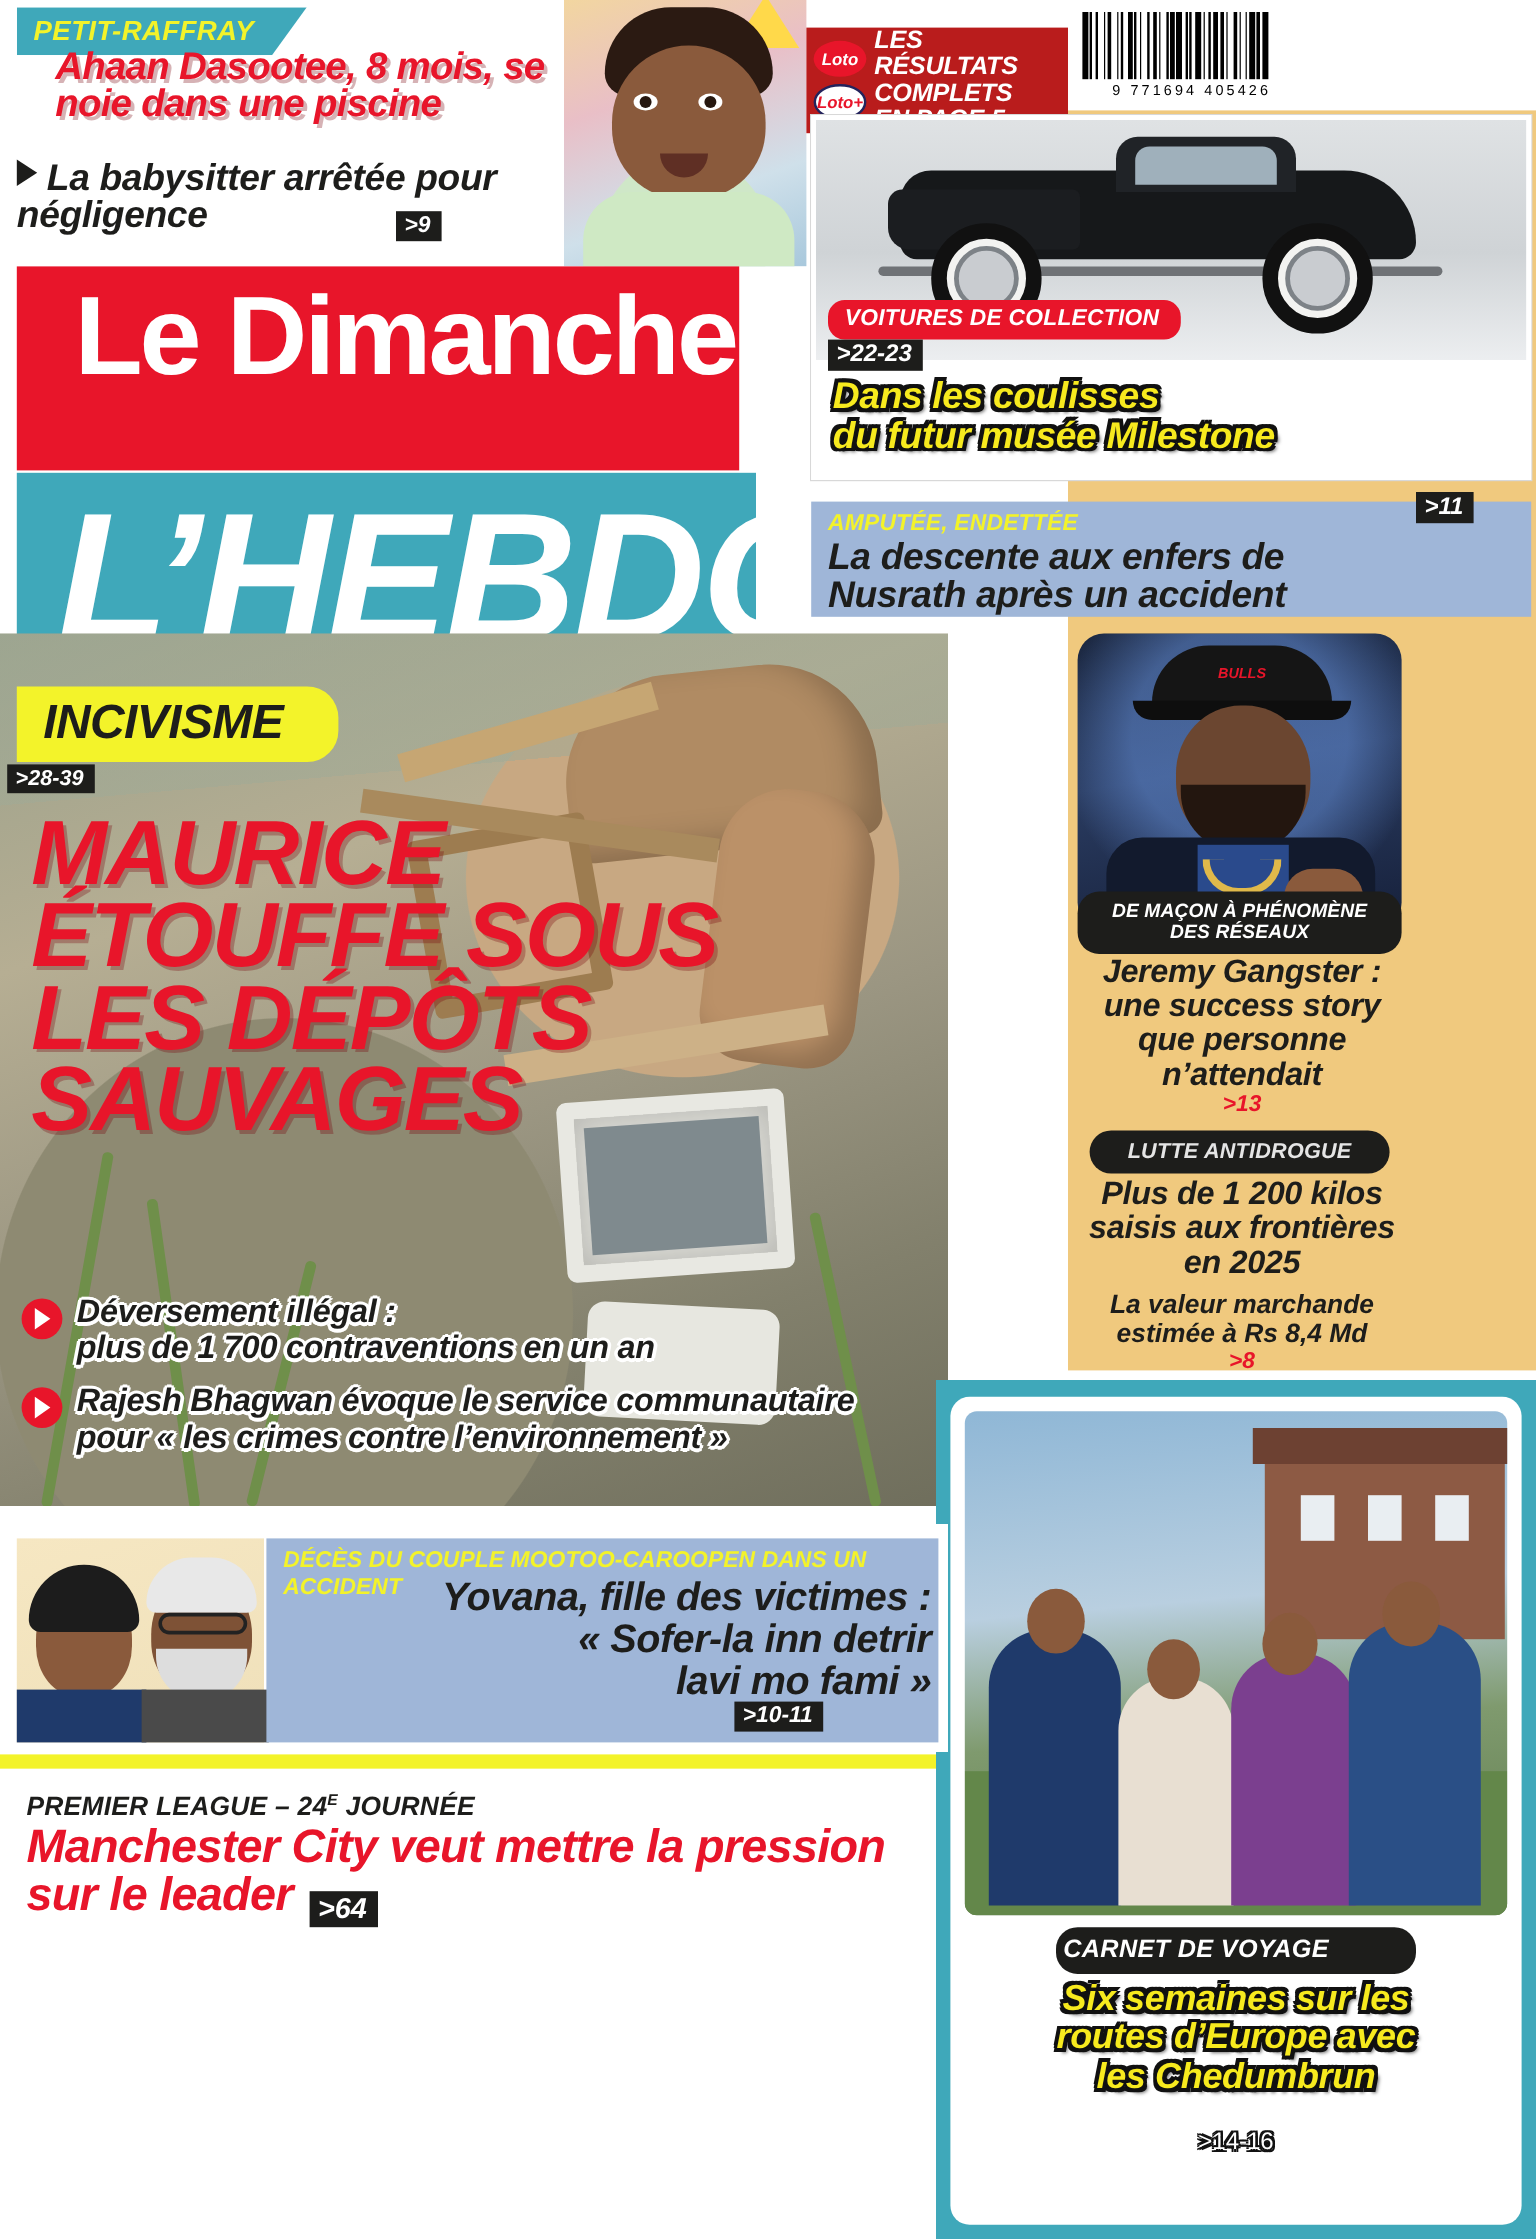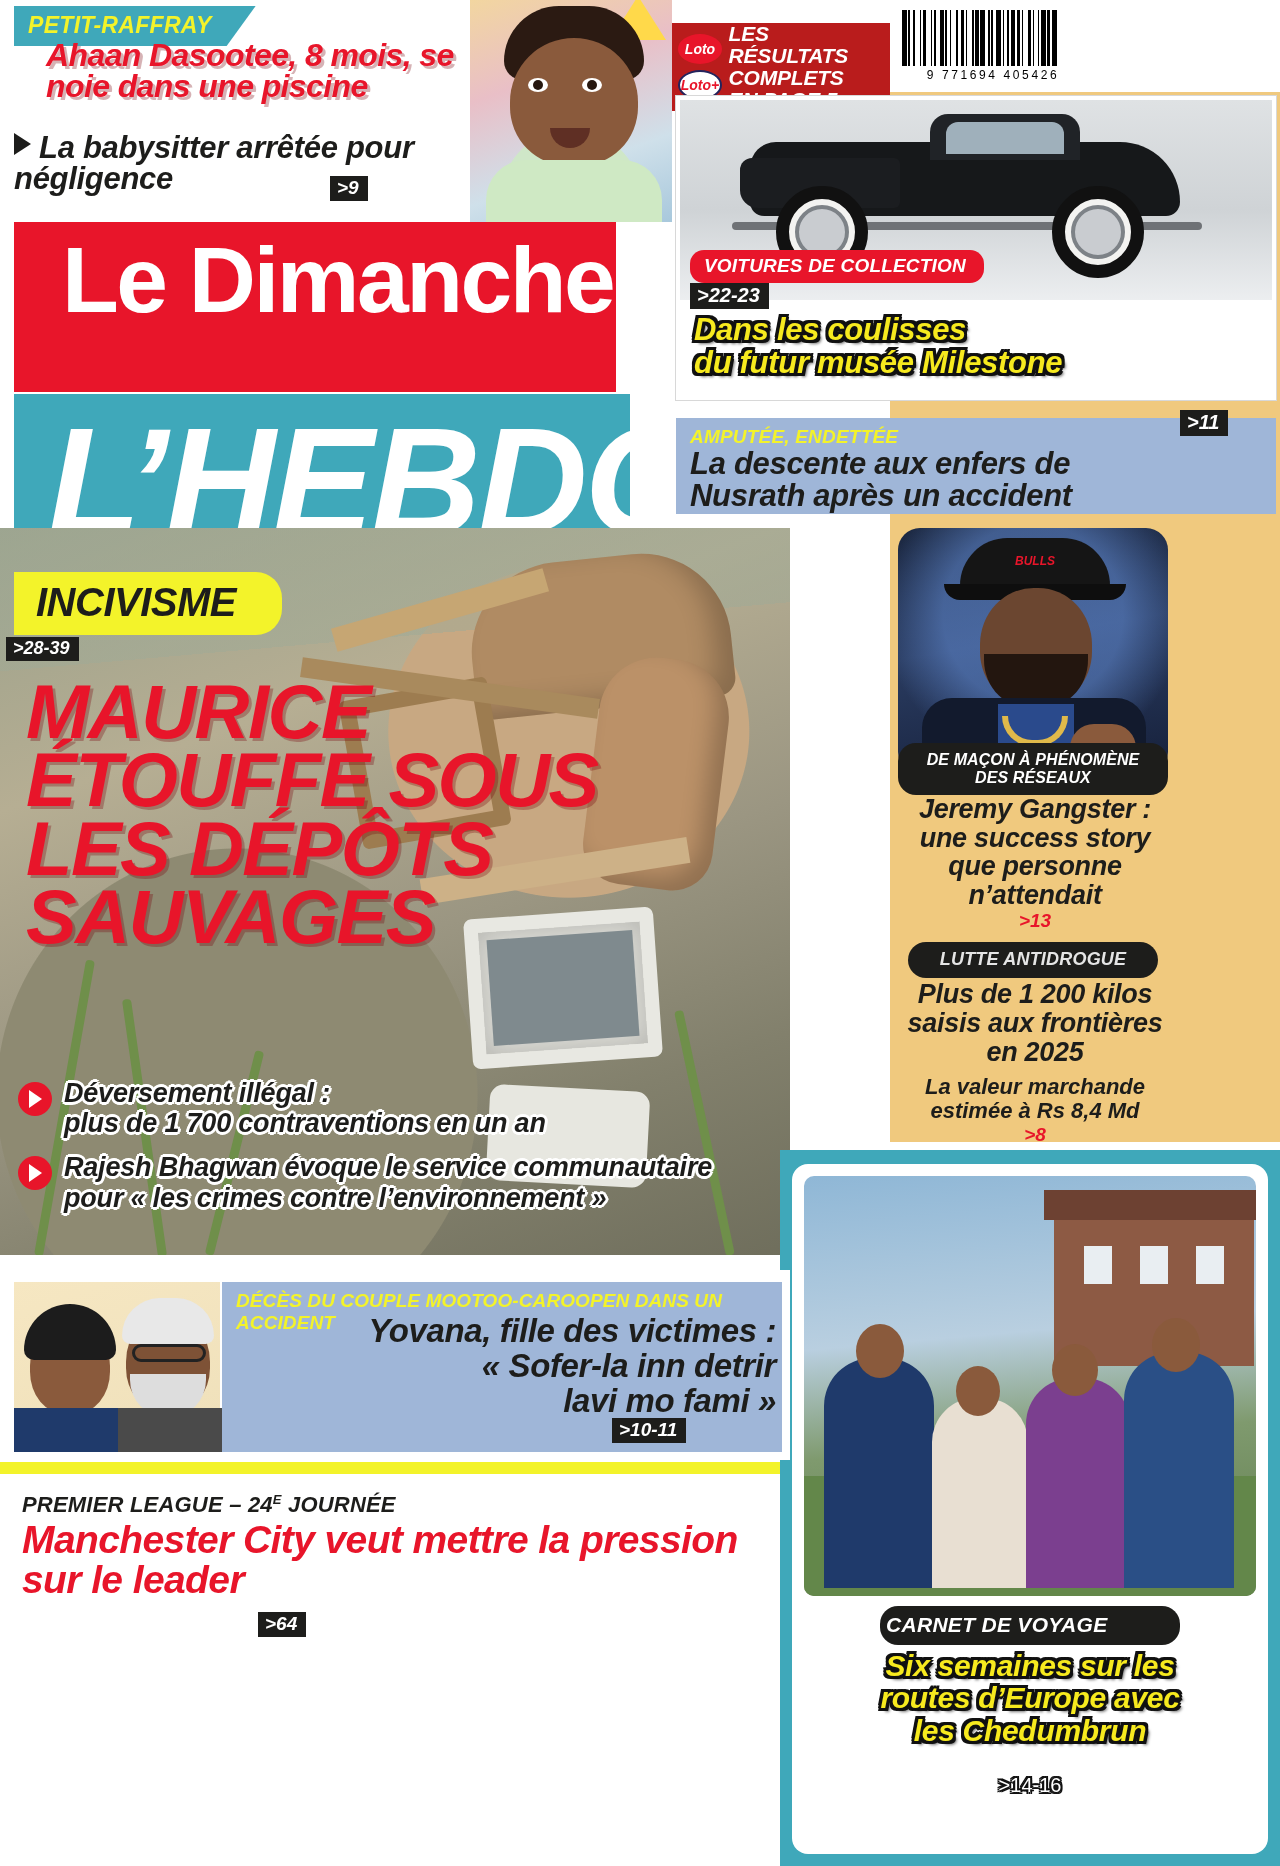--- a/index.html
+++ b/index.html
@@ -312,21 +312,21 @@
   #yov-pg { left:612px; top:1418px; font-size:19px; }
 
   
   #yellow-bar { left:0; top:1462px; width:780px; height:12px; background:#f3f32a; }
   #sport { left:0; top:1474px; width:780px; height:392px; background:#ffffff; }
   #sport-kick { left:22px; top:1492px; font-size:22px; font-weight:bold; font-style:italic;
       color:#1d1d1b; letter-spacing:.2px; }
   #sport-kick sup { font-size:13px; }
   #sport-title { left:22px; top:1520px; width:740px; font-size:39px; line-height:1.02;
       font-weight:bold; font-style:italic; color:#e8152a; letter-spacing:-.6px; }
-  #sport-pg { left:258px; top:1576px; font-size:19px;margin-top:36px; }
+  #sport-pg { left:258px; top:1576px; font-size:24px; }
 </style>
 </head>
 <body>
 
 <div id="page">
 
   <div class="abs" id="tl">
     <div class="abs" id="tl-photo">
       <div class="bow"></div>
         <div class="hair"></div>

